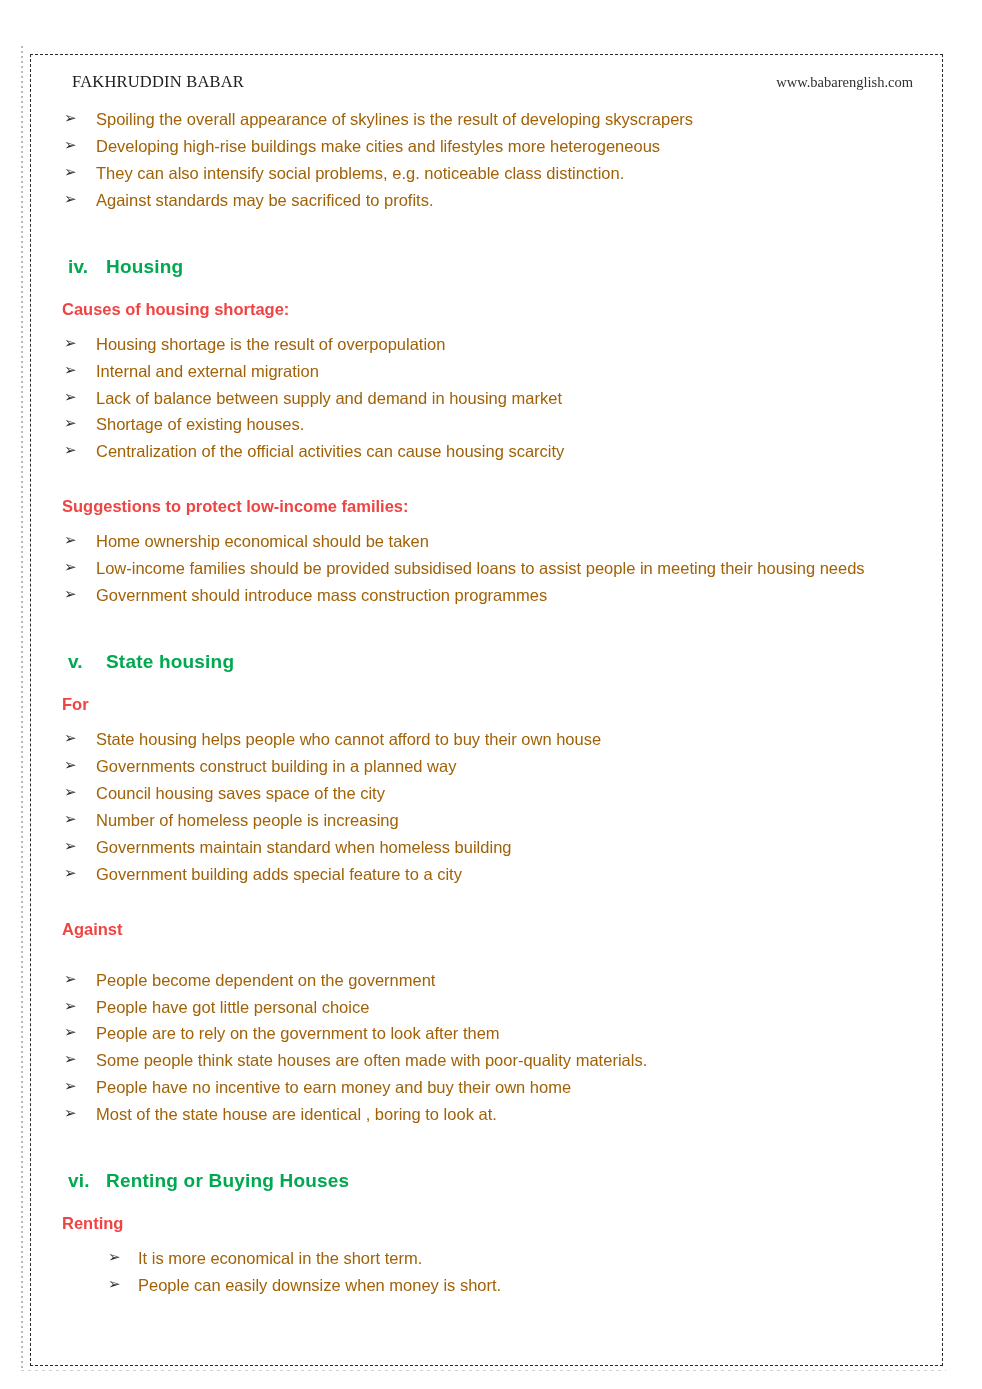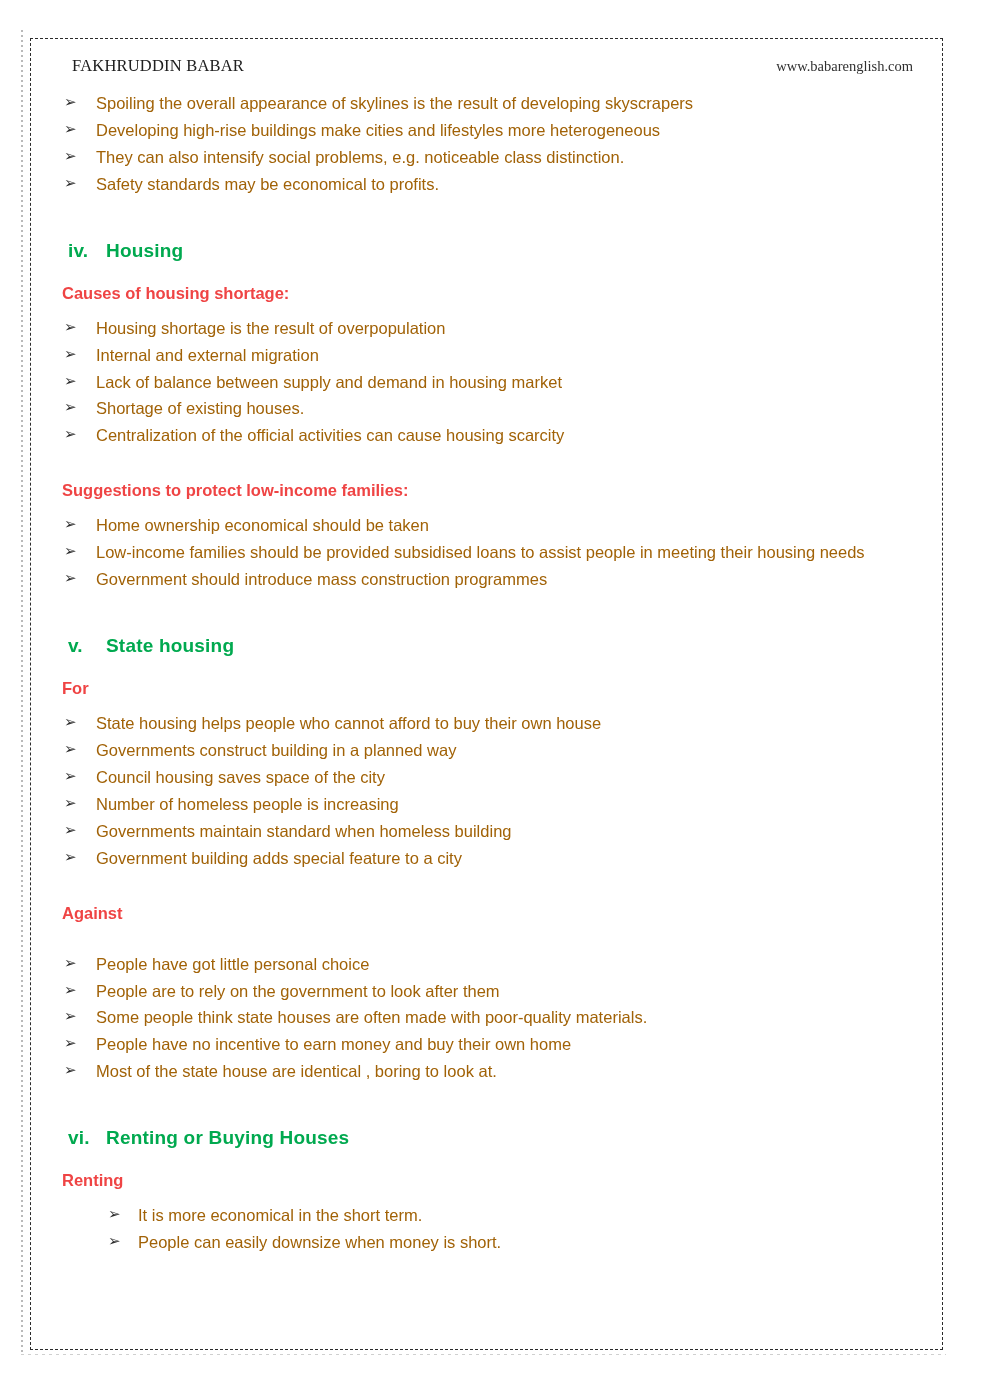--- a/index.html
+++ b/index.html
@@ -12,21 +12,21 @@
     height: 1389px;
     position: relative;
     font-family: "Liberation Sans", sans-serif;
     color: #1a1a1a;
     overflow: hidden;
   }
 
   
   #scan-sheet {
     position: absolute;
-    left: 0; top: 0;
+    left: 0; top: 16px;
     width: 982px;
     height: 1310px;
     background: #ffffff;
   }
   #page-frame {
     position: absolute;
     left: 30px;
     top: 38px;
     width: 913px;
     height: 1312px;
@@ -163,21 +163,21 @@
 
     <div class="runhead">
       <div class="runhead-left">FAKHRUDDIN BABAR</div>
       <div class="runhead-right">www.babarenglish.com</div>
     </div>
 
     <ul class="arrow-list" id="intro-list">
         <li>Spoiling the overall appearance of skylines is the result of developing skyscrapers</li>
         <li>Developing high-rise buildings make cities and lifestyles more heterogeneous</li>
         <li>They can also intensify social problems, e.g. noticeable class distinction.</li>
-        <li>Safety standards may be economical to profits.</li>
+        <li>Against standards may be sacrificed to profits.</li>
       </ul>
 
     <div class="gap-xl"></div>
 
     <div id="sections-root">
         <div class="roman-heading">
           <span class="numeral">iv.</span>
           <span class="title">Housing</span>
         </div>
         <div class="gap-m"></div>
@@ -211,20 +211,21 @@
           <li>Governments construct building in a planned way</li>
           <li>Council housing saves space of the city</li>
           <li>Number of homeless people is increasing</li>
           <li>Governments maintain standard when homeless building</li>
           <li>Government building adds special feature to a city</li>
         </ul>
         <div class="gap-l"></div>
         <div class="sub-heading">Against</div>
         <div class="gap-l"></div>
         <ul class="arrow-list">
+          <li>People become dependent on the government</li>
           <li>People have got little personal choice</li>
           <li>People are to rely on the government to look after them</li>
           <li>Some people think state houses are often made with poor-quality materials.</li>
           <li>People have no incentive to earn money and buy their own home</li>
           <li>Most of the state house are identical , boring to look at.</li>
         </ul>
         <div class="gap-xl"></div>
         <div class="roman-heading">
           <span class="numeral">vi.</span>
           <span class="title">Renting or Buying Houses</span>

